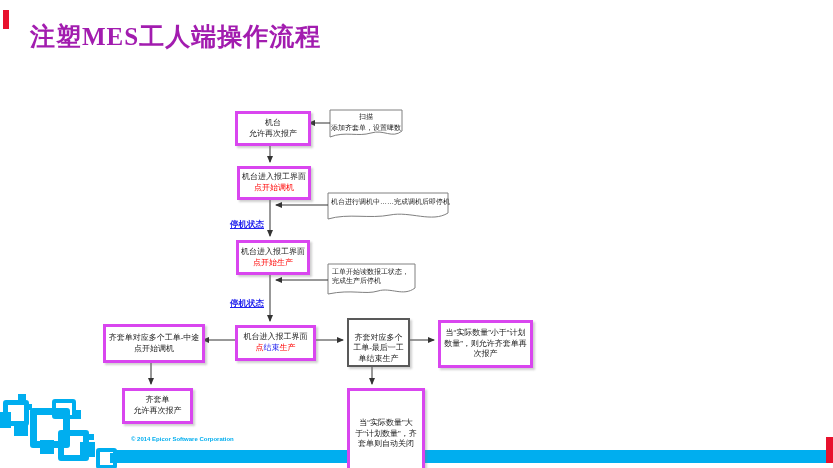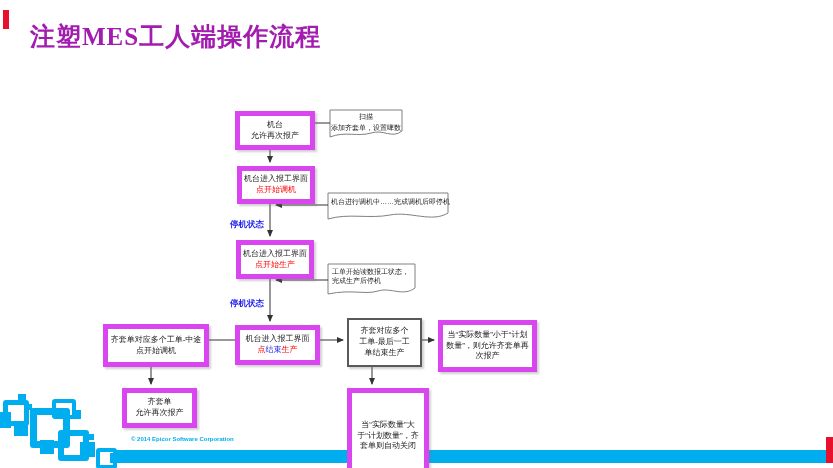--- a/index.html
+++ b/index.html
@@ -6,30 +6,30 @@
   .slide{position:relative;width:833px;height:468px;background:#fff;overflow:hidden;
          font-family:"Liberation Sans",sans-serif;}
   .title{position:absolute;left:30px;top:20px;font-family:"Liberation Serif",serif;
          font-weight:bold;font-size:25px;color:#a21caf;letter-spacing:1px;}
   .accent{position:absolute;background:#E8112D;}
   .accent.tl{left:3px;top:10px;width:6px;height:19px;}
   .accent.br{left:826px;top:437px;width:7px;height:26px;}
   .bottombar{position:absolute;left:113px;top:450px;width:713px;height:13px;background:#00AEEF;}
   .copyright{position:absolute;left:131px;top:436px;font-size:6px;font-weight:bold;color:#00AEEF;}
   svg.wires{position:absolute;left:0;top:0;z-index:1;}
-  .fbox{position:absolute;z-index:2;background:#fff;border:5px solid #d946ef;
+  .fbox{position:absolute;z-index:2;background:#fff;border:3px solid #d946ef;
         box-shadow:2px 2px 2px rgba(120,120,120,.35);display:flex;flex-direction:column;
         align-items:center;justify-content:center;text-align:center;
         font-size:8px;line-height:1.35;color:#222;}
   .fbox.heavy{border:2px solid #595959;}
   .doctext{position:absolute;z-index:2;font-size:7px;line-height:1.5;color:#222;text-align:center;}
   .doctext.left{text-align:left;line-height:1.35;}
   .red{color:#FF0000;}
   .bluetxt{color:#2222EE;text-align:right;}
-  .statelabel{position:absolute;z-index:2;font-size:8.5px;font-weight:bold;color:#2222EE;}
+  .statelabel{position:absolute;z-index:2;font-size:8.5px;font-weight:bold;color:#2222EE;text-decoration:underline;}
   .px{position:absolute;background:#00AEEF;z-index:0;}
   .px.hollow{background:transparent;border:5px solid #00AEEF;border-radius:3px;}
 </style>
 </head>
 <body>
 
 <div class="slide">
 
   <div class="accent tl"></div>
   <div class="title">注塑MES工人端操作流程</div>
@@ -83,21 +83,21 @@
   <div class="fbox" style="left:103px;top:324px;width:96px;height:33px;">
     <div>齐套单对应多个工单-中途</div>
     <div>点开始调机</div>
   </div>
 
   <div class="fbox" style="left:122px;top:388px;width:65px;height:30px;align-items:center;">
     <div>齐套单</div>
     <div>允许再次报产</div>
   </div>
 
-  <div class="fbox heavy" style="left:347px;top:318px;width:55px;height:45px;padding:0 8px;">
+  <div class="fbox heavy" style="left:347px;top:318px;width:55px;height:45px;padding:0 2px;justify-content:flex-end;">
     <div>齐套对应多个工单-最后一工单结束生产</div>
   </div>
 
   <div class="fbox" style="left:438px;top:320px;width:85px;height:42px;padding:0 2px;">
     <div>当“实际数量”小于“计划数量”，则允许齐套单再次报产</div>
   </div>
 
   <div class="fbox" style="left:347px;top:388px;width:66px;height:50px;padding:18px 3px;">
     <div>当“实际数量”大于“计划数量”，齐套单则自动关闭</div>
   </div>

